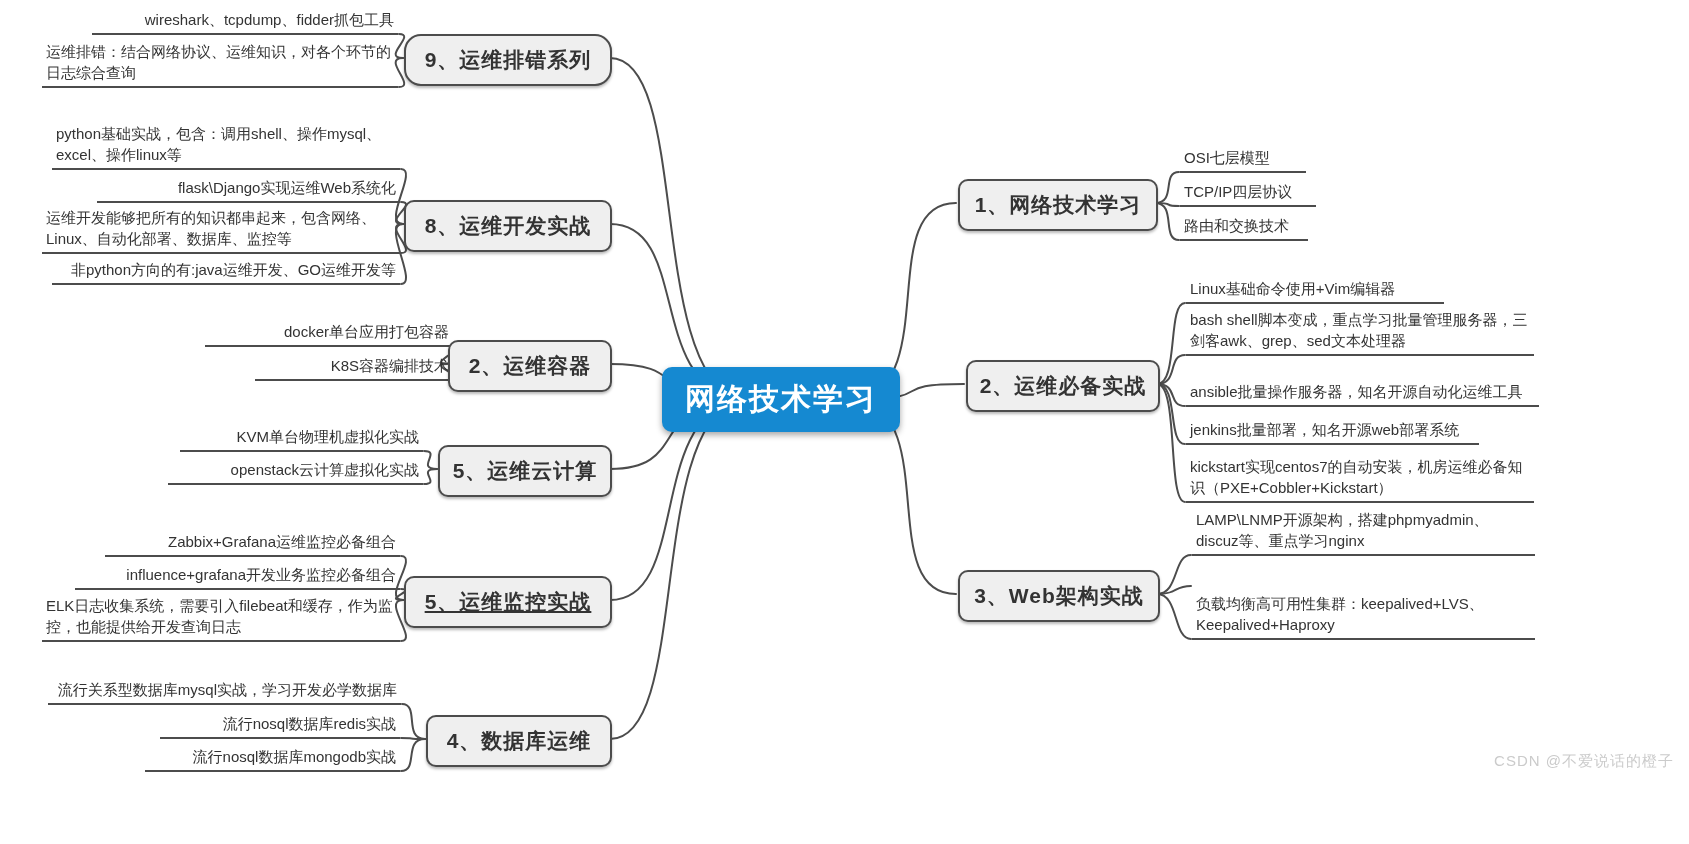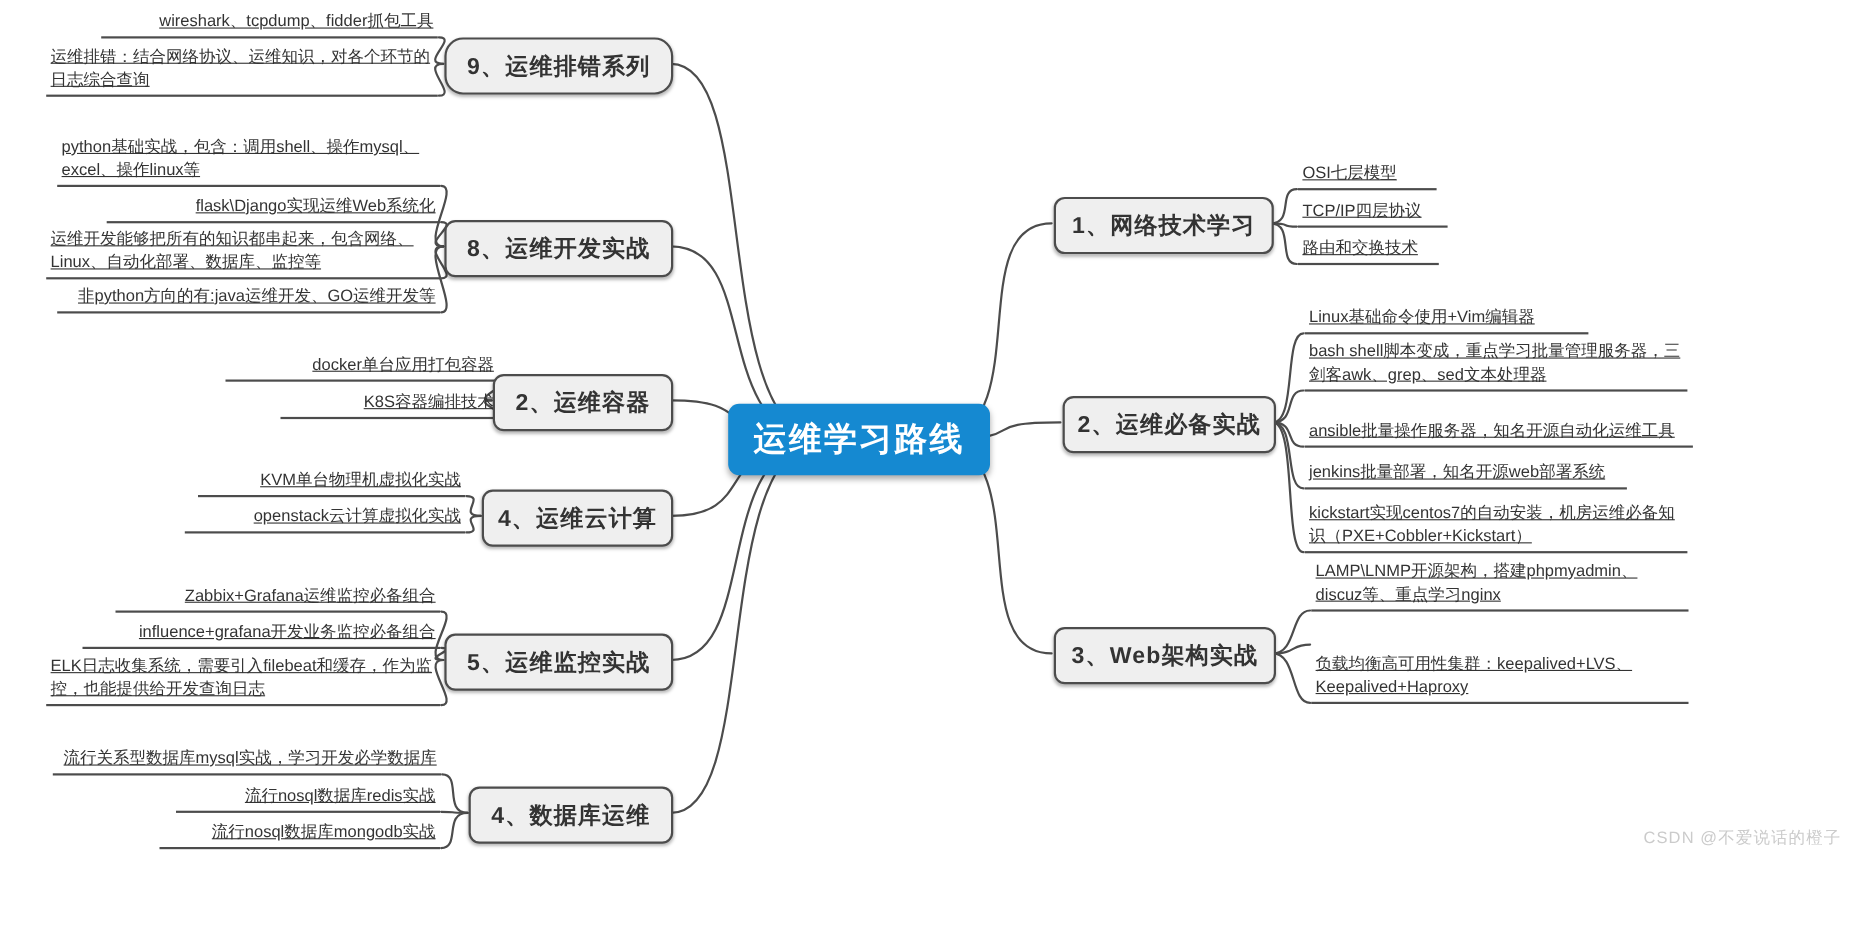--- a/index.html
+++ b/index.html
@@ -15,21 +15,21 @@
     font-size:21px;font-weight:bold;color:#333;letter-spacing:1px;
     box-shadow:0 2px 3px rgba(0,0,0,.28);white-space:nowrap;
   }
   .center-node{
     position:absolute;z-index:3;display:flex;align-items:center;justify-content:center;
     border-radius:10px;color:#fff;font-size:30px;font-weight:bold;letter-spacing:2px;
     box-shadow:0 3px 6px rgba(0,0,0,.35);
   }
   .leaf{
     position:absolute;z-index:1;font-size:15px;line-height:21px;color:#333;
-    border-bottom:2px solid #4c4c4c;padding:1px 4px 3px 4px;text-align:left;text-decoration:underline;
+    border-bottom:2px solid #4c4c4c;padding:1px 4px 3px 4px;text-align:left;
   }
   .leaf.ar{text-align:right;}
   .watermark{
     position:absolute;z-index:4;font-size:15px;color:#cbcbcb;letter-spacing:1px;
   }
 </style>
 </head>
 <body>
 
 <div id="canvas">
@@ -65,45 +65,45 @@
       <path d="M 737 399.5 C 647 381.95, 690 224, 610 224" fill="none" stroke="#4c4c4c" stroke-width="2" stroke-linecap="round"></path>
       <path d="M 403 224 C 381 224, 419 169, 401 169" fill="none" stroke="#4c4c4c" stroke-width="2" stroke-linecap="round"></path>
       <path d="M 403 224 C 381 224, 419 202, 401 202" fill="none" stroke="#4c4c4c" stroke-width="2" stroke-linecap="round"></path>
       <path d="M 403 224 C 381 224, 419 253, 401 253" fill="none" stroke="#4c4c4c" stroke-width="2" stroke-linecap="round"></path>
       <path d="M 403 224 C 381 224, 419 284, 401 284" fill="none" stroke="#4c4c4c" stroke-width="2" stroke-linecap="round"></path>
       <path d="M 737 399.5 C 647 365.35, 690 58, 610 58" fill="none" stroke="#4c4c4c" stroke-width="2" stroke-linecap="round"></path>
       <path d="M 403 58 C 381 58, 417 34, 399 34" fill="none" stroke="#4c4c4c" stroke-width="2" stroke-linecap="round"></path>
       <path d="M 403 58 C 381 58, 417 87, 399 87" fill="none" stroke="#4c4c4c" stroke-width="2" stroke-linecap="round"></path>
     </svg>
 
-  <div class="center-node" id="center-node" style="left: 662px; top: 367px; width: 238px; height: 65px; background: rgb(21, 137, 209);">运维学习路线</div>
+  <div class="center-node" id="center-node" style="left: 662px; top: 367px; width: 238px; height: 65px; background: rgb(21, 137, 209);">网络技术学习</div>
 
   <div class="watermark" style="right:15px;top:752px;">CSDN @不爱说话的橙子</div>
 <div class="node" style="left: 958px; top: 179px; width: 196px; height: 48px;">1、网络技术学习</div>
     <div class="leaf" style="left: 1180px; top: 146px; width: 118px;">OSI七层模型</div>
     <div class="leaf" style="left: 1180px; top: 180px; width: 128px;">TCP/IP四层协议</div>
     <div class="leaf" style="left: 1180px; top: 214px; width: 120px;">路由和交换技术</div>
     <div class="node" style="left: 966px; top: 360px; width: 190px; height: 48px;">2、运维必备实战</div>
     <div class="leaf" style="left: 1186px; top: 277px; width: 250px;">Linux基础命令使用+Vim编辑器</div>
     <div class="leaf" style="left: 1186px; top: 380px; width: 345px;">ansible批量操作服务器，知名开源自动化运维工具</div>
     <div class="leaf" style="left: 1186px; top: 308px; width: 340px;">bash shell脚本变成，重点学习批量管理服务器，三剑客awk、grep、sed文本处理器</div>
     <div class="leaf" style="left: 1186px; top: 418px; width: 285px;">jenkins批量部署，知名开源web部署系统</div>
     <div class="leaf" style="left: 1186px; top: 455px; width: 340px;">kickstart实现centos7的自动安装，机房运维必备知识（PXE+Cobbler+Kickstart）</div>
     <div class="node" style="left: 958px; top: 570px; width: 198px; height: 48px;">3、Web架构实战</div>
     <div class="leaf" style="left: 1192px; top: 508px; width: 335px;">LAMP\LNMP开源架构，搭建phpmyadmin、discuz等、重点学习nginx</div>
     <div class="leaf" style="left: 1192px; top: 592px; width: 335px;">负载均衡高可用性集群：keepalived+LVS、Keepalived+Haproxy</div>
     <div class="node" style="left: 426px; top: 715px; width: 182px; height: 48px;">4、数据库运维</div>
     <div class="leaf ar" style="left: 48px; top: 678px; width: 345px;">流行关系型数据库mysql实战，学习开发必学数据库</div>
     <div class="leaf ar" style="left: 160px; top: 712px; width: 232px;">流行nosql数据库redis实战</div>
     <div class="leaf ar" style="left: 145px; top: 745px; width: 247px;">流行nosql数据库mongodb实战</div>
-    <div class="node" style="left: 404px; top: 576px; width: 204px; height: 48px;">5、运维监控实战</div>
+    <div class="node" style="left: 404px; top: 576px; width: 204px; height: 48px; text-decoration: underline;">5、运维监控实战</div>
     <div class="leaf ar" style="left: 105px; top: 530px; width: 287px;">Zabbix+Grafana运维监控必备组合</div>
     <div class="leaf ar" style="left: 75px; top: 563px; width: 317px;">influence+grafana开发业务监控必备组合</div>
     <div class="leaf" style="left: 42px; top: 594px; width: 350px;">ELK日志收集系统，需要引入filebeat和缓存，作为监控，也能提供给开发查询日志</div>
-    <div class="node" style="left: 438px; top: 445px; width: 170px; height: 48px;">4、运维云计算</div>
+    <div class="node" style="left: 438px; top: 445px; width: 170px; height: 48px;">5、运维云计算</div>
     <div class="leaf ar" style="left: 180px; top: 425px; width: 235px;">KVM单台物理机虚拟化实战</div>
     <div class="leaf ar" style="left: 168px; top: 458px; width: 247px;">openstack云计算虚拟化实战</div>
     <div class="node" style="left: 448px; top: 340px; width: 160px; height: 48px;">2、运维容器</div>
     <div class="leaf ar" style="left: 205px; top: 320px; width: 240px;">docker单台应用打包容器</div>
     <div class="leaf ar" style="left: 255px; top: 354px; width: 190px;">K8S容器编排技术</div>
     <div class="node" style="left: 404px; top: 200px; width: 204px; height: 48px;">8、运维开发实战</div>
     <div class="leaf" style="left: 52px; top: 122px; width: 340px;">python基础实战，包含：调用shell、操作mysql、excel、操作linux等</div>
     <div class="leaf ar" style="left: 97px; top: 176px; width: 295px;">flask\Django实现运维Web系统化</div>
     <div class="leaf" style="left: 42px; top: 206px; width: 350px;">运维开发能够把所有的知识都串起来，包含网络、Linux、自动化部署、数据库、监控等</div>
     <div class="leaf ar" style="left: 52px; top: 258px; width: 340px;">非python方向的有:java运维开发、GO运维开发等</div>

